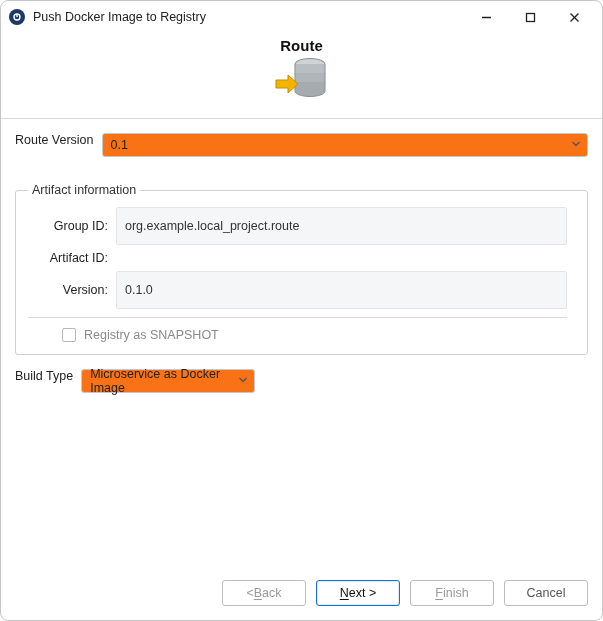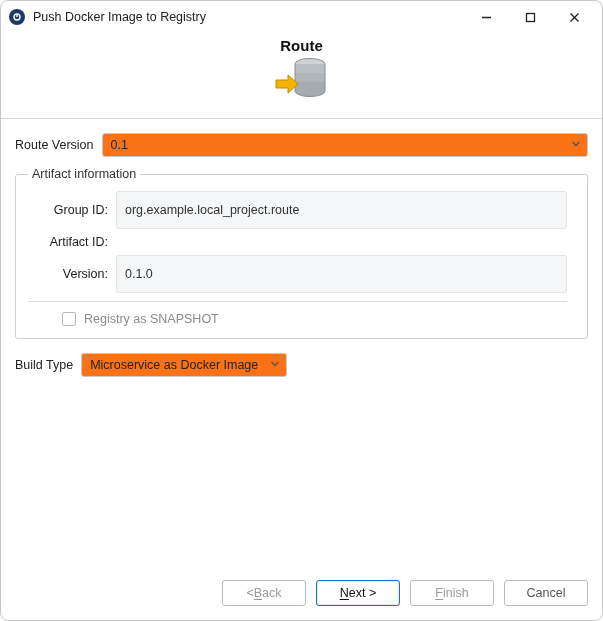--- a/index.html
+++ b/index.html
@@ -30,29 +30,29 @@
   .header {
     display: flex; align-items: center; padding: 4px 10px 16px 10px;
     border-bottom: 1px solid #d9d9d9;
     flex-direction: column;
   }
   .header-title { font-size: 15px; font-weight: 700; color: #111; flex: 1; }
   .header-icon { width: 56px; height: 48px; position: relative; }
 
   .content { flex: 1; padding: 14px 14px 10px 14px; font-size: 12.5px; color: #222; }
 
-  .row { display: flex; align-items: center; margin-bottom: 10px; }
+  .row { display: flex; margin-bottom: 26px; }
   .row > label { margin-right: 8px; }
 
   .select-wrap {
     flex: 1; position: relative;
     border: 1px solid #c9c9c9; border-radius: 3px; background: #f97316;
     height: 24px; display: flex; align-items: center; padding: 0 22px 0 8px;
   }
-  .select-wrap.small { flex: 0 0 auto; width: 206px; }
+  .select-wrap.small { flex: 0 0 auto; width: 174px; }
   .select-wrap .caret {
     position: absolute; right: 6px; top: 50%; transform: translateY(-50%);
   }
   .select-wrap .caret svg { width: 10px; height: 10px; stroke: #555; stroke-width: 1.4; fill: none; }
 
   fieldset.group {
     border: 1px solid #d0d0d0; border-radius: 3px;
     padding: 10px 20px 12px 12px; margin: 6px 0 14px 0;
   }
   fieldset.group legend { font-size: 12.5px; color: #333; padding: 0 4px; }

